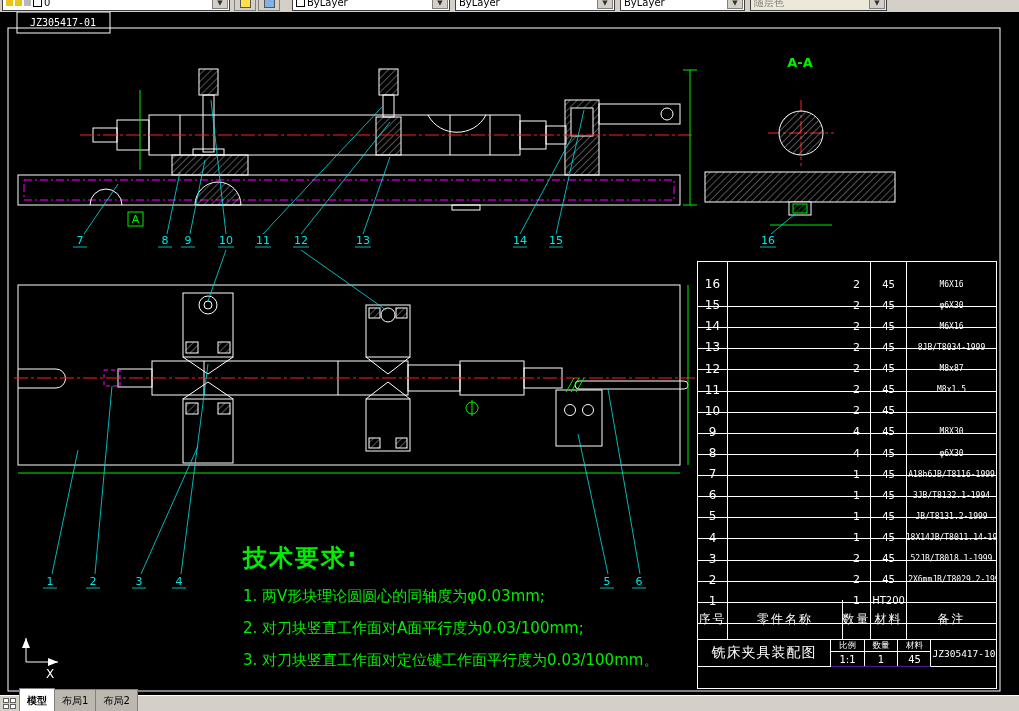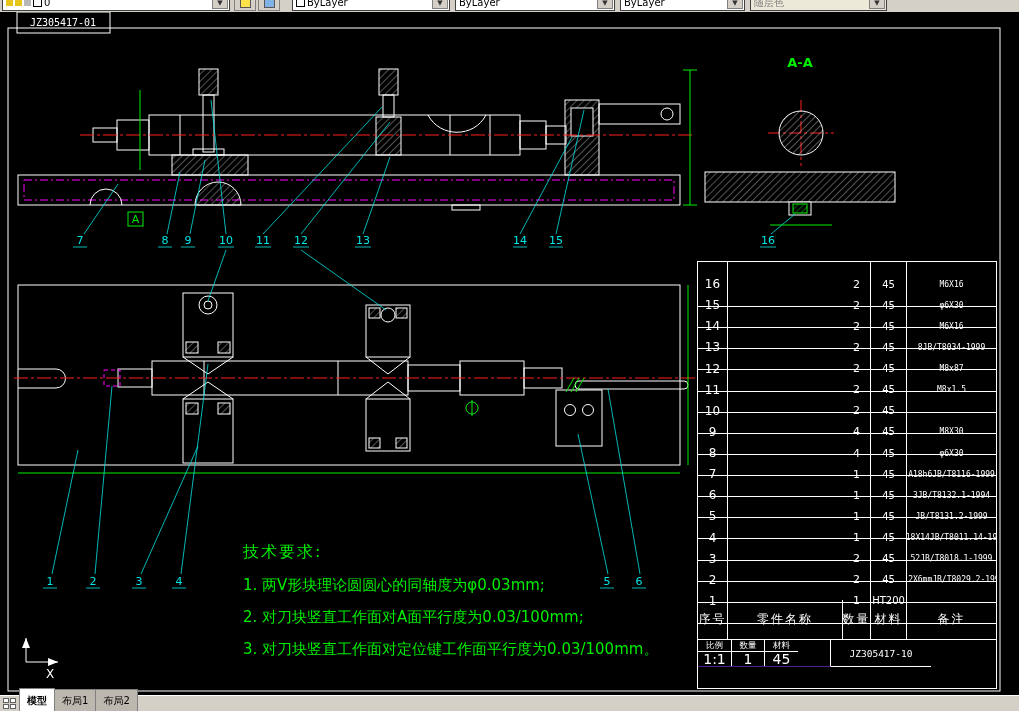--- a/index.html
+++ b/index.html
@@ -18,21 +18,21 @@
   .toolbtn{position:absolute;bottom:1px;height:17px;width:22px;background:#d4d0c8;
     border:1px solid #808080;box-sizing:border-box;display:flex;align-items:center;justify-content:center;}
   .mini{width:9px;height:9px;border:1px solid #555;}
 
   
   .canvas{position:absolute;top:12px;left:0;width:1019px;height:683px;background:#000;}
   .canvas svg{position:absolute;top:0;left:0;}
 
   
   .techreq{position:absolute;left:243px;top:530px;width:432px;color:#00ee00;}
-  .techreq .tr-title{font-size:16px;font-weight:normal;letter-spacing:2px;}
+  .techreq .tr-title{font-size:24px;font-weight:bold;letter-spacing:2px;}
   .techreq p{margin:12px 0 0 0;font-size:15px;line-height:20px;white-space:nowrap;}
 
   
   .bom{position:absolute;left:697px;top:249px;width:300px;color:#fff;
     border-left:1px solid #fff;border-top:1px solid #fff;box-sizing:border-box;background:#000;}
   .bom-row{display:grid;grid-template-columns:30px 115px 28px 36px 90px;height:21.125px;}
   .bom-cell{border-right:1px solid #fff;border-bottom:1px solid #fff;display:flex;
     align-items:center;justify-content:center;overflow:hidden;white-space:nowrap;box-sizing:border-box;}
   .c-no{font-size:12px;}
   .c-name{font-size:11px;letter-spacing:1px;margin-top:44px;}
@@ -46,21 +46,21 @@
   .titleblock{position:absolute;left:697px;top:627px;width:300px;height:50px;color:#fff;
     border:1px solid #fff;box-sizing:border-box;background:#000;}
   .tb-row1{display:grid;grid-template-columns:133px 100px 66px;height:27px;}
   .tb-name{border-right:1px solid #fff;border-bottom:1px solid #fff;display:flex;align-items:center;
     justify-content:center;font-size:14px;letter-spacing:1px;box-sizing:border-box;}
   .tb-svm{border-right:1px solid #fff;border-bottom:1px solid #4c1d95;display:grid;
     grid-template-columns:34px 33px 33px;grid-template-rows:12px 14px;box-sizing:border-box;}
   .tb-svm div{border-right:1px solid #fff;border-bottom:1px solid #fff;display:flex;align-items:center;
     justify-content:center;font-size:8.5px;box-sizing:border-box;}
   .tb-svm div:nth-child(3n){border-right:none;}
-  .tb-svm div:nth-child(n+4){border-bottom:none;font-size:14px;}
+  .tb-svm div:nth-child(n+4){border-bottom:none;font-size:10px;}
   .tb-no{border-bottom:1px solid #fff;display:flex;align-items:center;justify-content:center;
     font-size:9.5px;font-family:"DejaVu Sans Mono",monospace;box-sizing:border-box;}
   .tb-row2{display:grid;grid-template-columns:35px 98px 166px;grid-template-rows:11px 11px;}
   .tb-row2 .cell{border-right:1px solid #fff;border-bottom:1px solid #fff;display:flex;align-items:center;
     justify-content:center;font-size:8.5px;box-sizing:border-box;}
   .tb-row2 .tall{grid-row:1/3;border-bottom:none;}
   .tb-row2 .last{border-bottom:none;}
 
   
   .statusbar{position:absolute;left:0;top:695px;width:1019px;height:16px;background:#d4d0c8;
@@ -447,20 +447,21 @@
         <div class="bom-cell">序号</div>
         <div class="bom-cell">零件名称</div>
         <div class="bom-cell">数量</div>
         <div class="bom-cell">材料</div>
         <div class="bom-cell">备注</div>
       </div>
     </div>
 
     <div class="titleblock">
       <div class="tb-row1">
+        <div class="tb-name">铣床夹具装配图</div>
         <div class="tb-svm">
           <div>比例</div>
           <div>数量</div>
           <div>材料</div>
           <div>1:1</div>
           <div>1</div>
           <div>45</div>
         </div>
         <div class="tb-no">JZ305417-10</div>
       </div>

